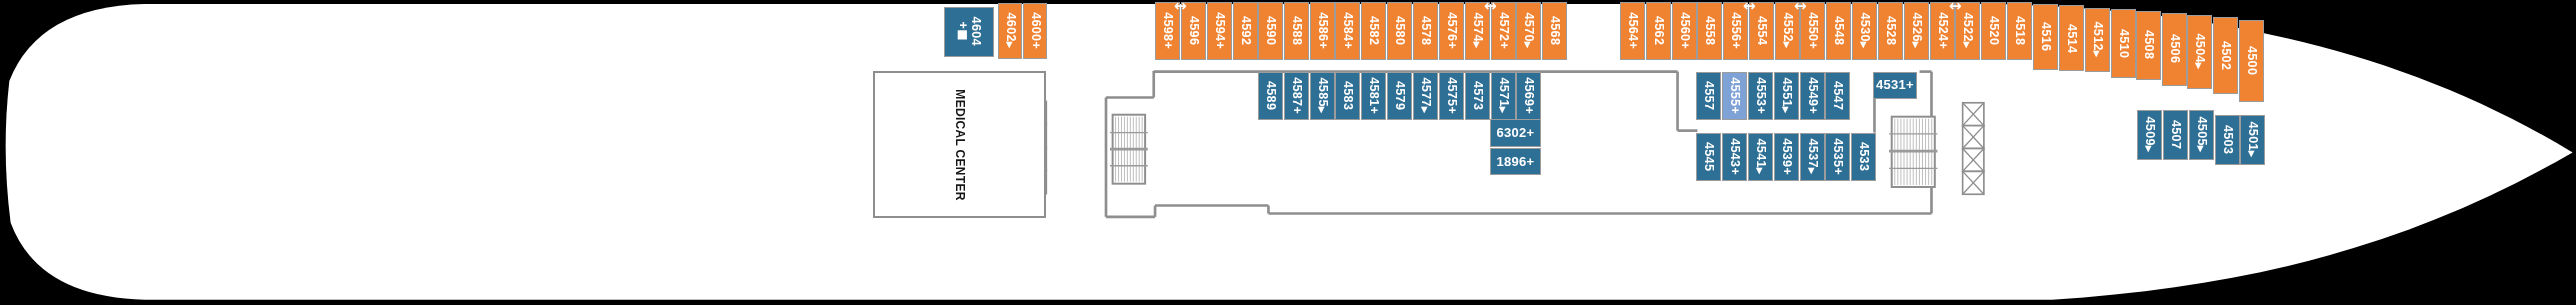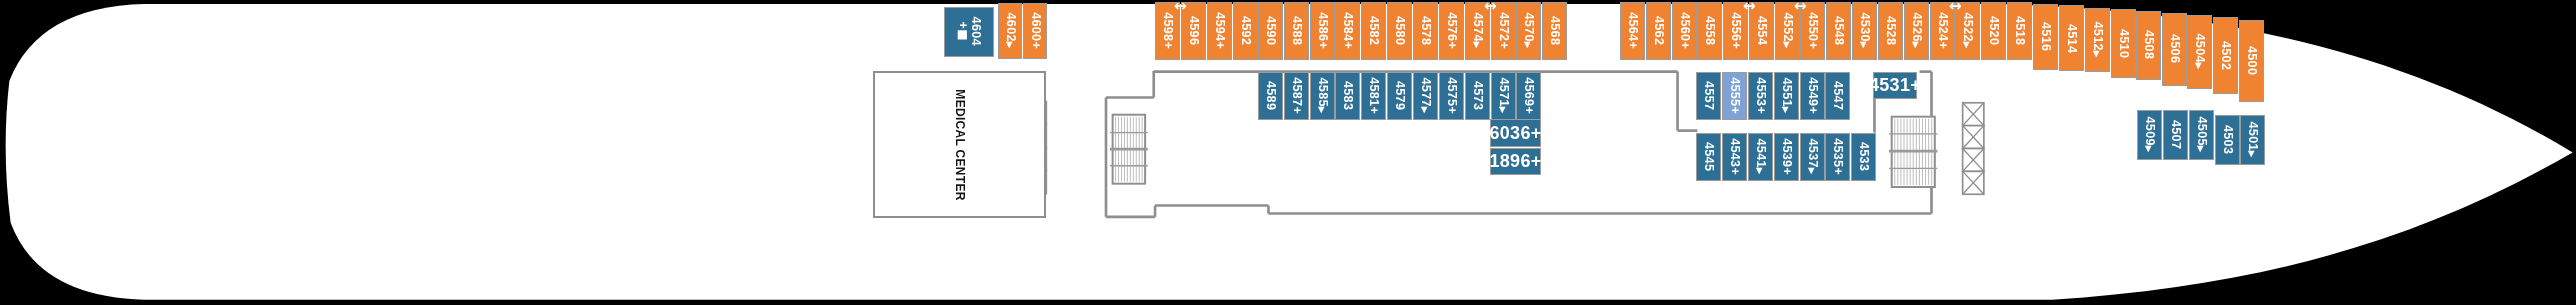--- a/index.html
+++ b/index.html
@@ -12,21 +12,21 @@
     position:absolute;box-sizing:border-box;border:1.3px solid #9C9C9C;
     display:flex;align-items:center;justify-content:center;cursor:pointer;
   }
   .cabin.outside{background:#F08332;}
   .cabin.inside{background:#2E6F96;}
   .cabin.premium{background:#7EA1D6;}
   .lbl{
     color:#fff;font-weight:bold;font-size:12.6px;letter-spacing:0.3px;
     white-space:nowrap;transform:rotate(90deg);text-align:center;line-height:1.05;
   }
-  .cabin.h .lbl{transform:none;font-size:18px;letter-spacing:0.3px;}
+  .cabin.h .lbl{transform:none;font-size:13px;letter-spacing:0.3px;}
   .tri{font-size:.68em;font-family:"DejaVu Sans",sans-serif;}
   .sq{font-family:"DejaVu Sans",sans-serif;font-size:.95em;}
   .cdoor{
     position:absolute;top:-1.3px;width:17px;height:14.6px;display:flex;align-items:center;justify-content:center;
     color:#fff;font-weight:bold;font-size:15.3px;font-family:"DejaVu Sans",sans-serif;pointer-events:none;
   }
   .room{
     position:absolute;box-sizing:border-box;border:2.7px solid #8E8E8E;background:#fff;
     display:flex;align-items:center;justify-content:center;
   }
@@ -288,21 +288,21 @@
       <div class="cabin inside" style="left: 1465px; top: 72px; width: 24.5px; height: 48px;">
         <span class="lbl">4573</span>
       </div>
       <div class="cabin inside" style="left: 1491px; top: 72px; width: 24.5px; height: 48px;">
         <span class="lbl">4571<span class="tri">▶</span></span>
       </div>
       <div class="cabin inside" style="left: 1516px; top: 72px; width: 24.5px; height: 48px;">
         <span class="lbl">4569+</span>
       </div>
       <div class="cabin inside h" style="left: 1490px; top: 119px; width: 51px; height: 28px;">
-        <span class="lbl">6036+</span>
+        <span class="lbl">6302+</span>
       </div>
       <div class="cabin inside h" style="left: 1490px; top: 148px; width: 51px; height: 27px;">
         <span class="lbl">1896+</span>
       </div>
       <div class="cabin inside" style="left: 1696px; top: 72px; width: 24.5px; height: 48px;">
         <span class="lbl">4557</span>
       </div>
       <div class="cabin premium" style="left: 1722px; top: 72px; width: 24.5px; height: 48px;">
         <span class="lbl">4555+</span>
       </div>

